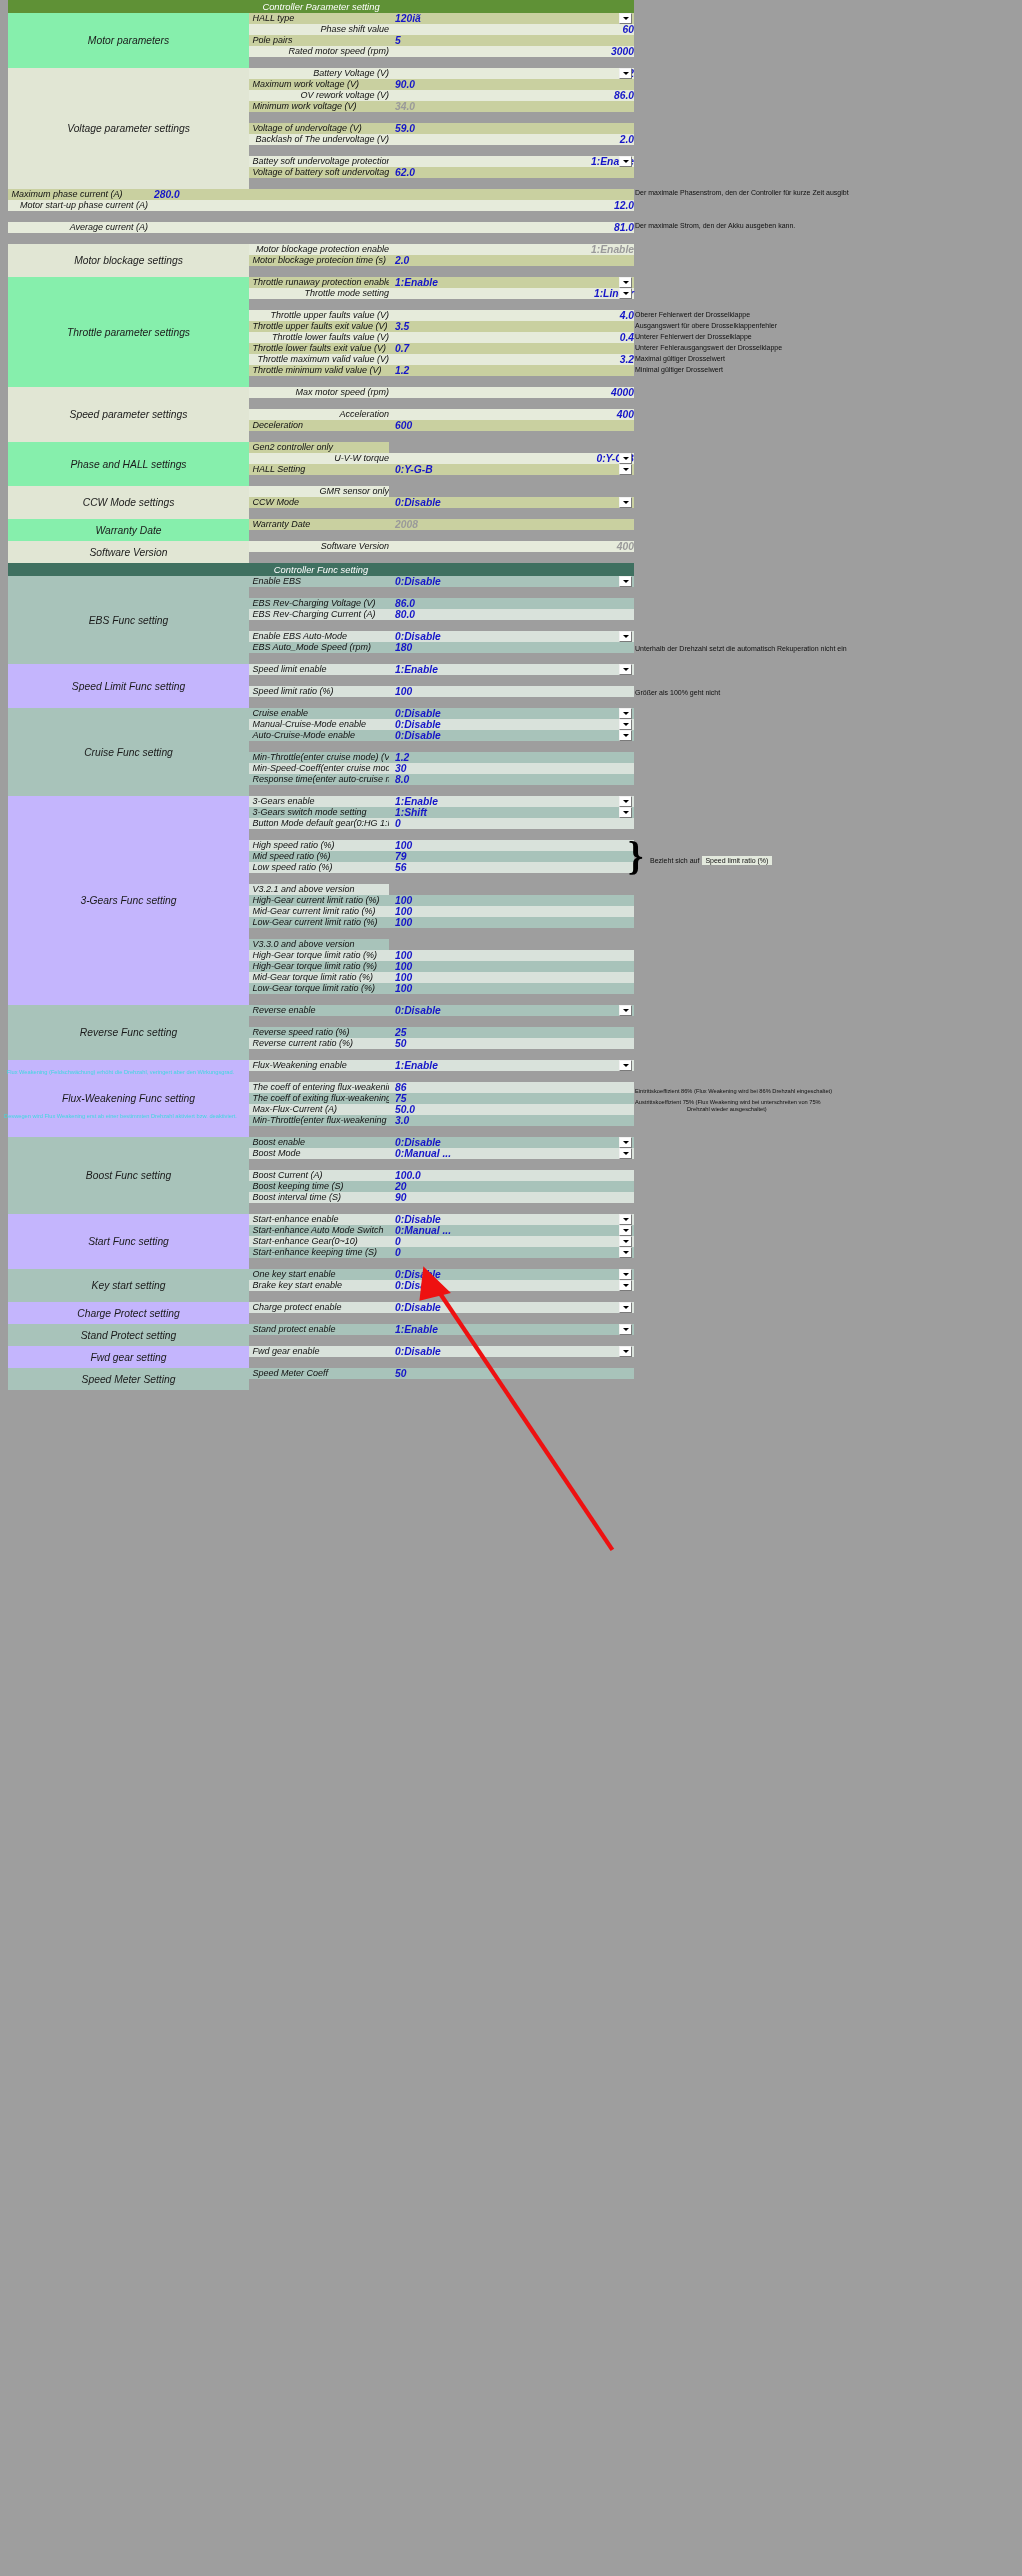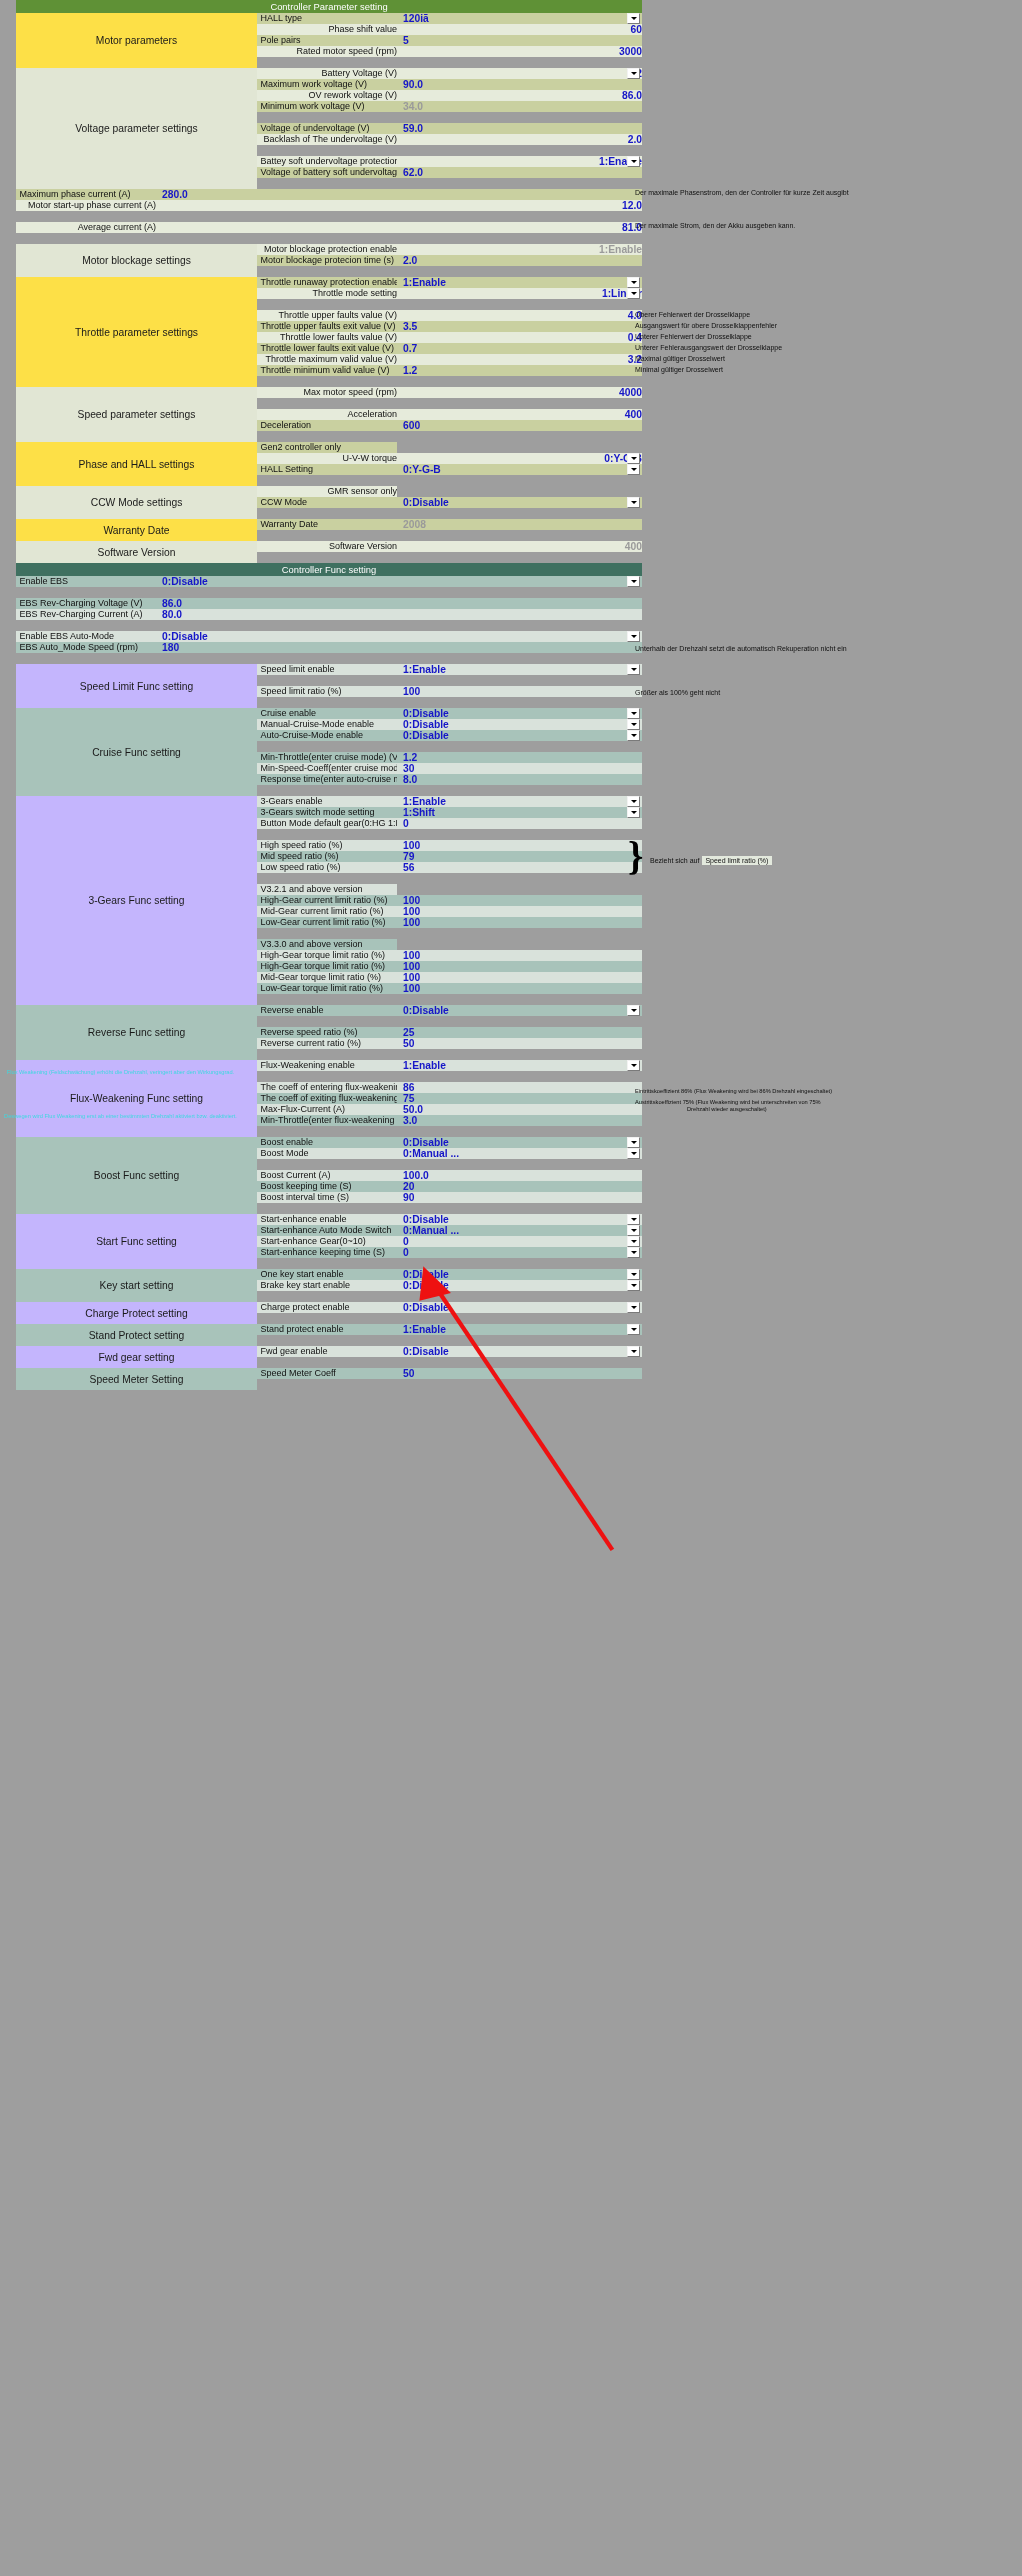--- a/index.html
+++ b/index.html
@@ -7,21 +7,21 @@
   body {
     width: 1023px;
     height: 2576px;
     background: #9e9e9e;
     font-family: "Liberation Sans", sans-serif;
     position: relative;
     overflow: hidden;
   }
 
   
-  #sheet { position:absolute; left:16px; top:0; width:626px; }
+  #sheet { position:absolute; left:8px; top:0; width:626px;font-style:italic; }
   .banner {
     height: 13px; line-height: 13px; text-align: center;
     color:#ffffff; font-size: 9.4px; font-weight: 400;
   }
   .banner.green  { background:#5f9136; }
   .banner.teal   { background:#3f7060; }
 
   .grp { display: flex; width: 626px; align-items: stretch; }
   .grp .cat {
     width: 241px; flex: 0 0 241px;
@@ -60,21 +60,21 @@
     content:"";
     position:absolute; right:5.2px; top:3.9px;
     z-index:2;
     border-left:3px solid transparent;
     border-right:3px solid transparent;
     border-top:3.4px solid #000;
   }
 
   
   
-  .p1 .cat.a { background:#fde047; }
+  .p1 .cat.a { background:#86efac; }
   .p1 .cat.b { background:#e1e6d4; }
   .p1 .r.a .lab, .p1 .r.a .val { background:#c9d0a0; }
   .p1 .r.b .lab, .p1 .r.b .val { background:#e6ebdb;text-align:right; }
 
   
   .p2 .cat.a { background:#a8c3ba; }
   .p2 .cat.b { background:#c4b5fd;text-align:center; }
   .p2 .r.a .lab, .p2 .r.a .val { background:#a8c3ba; }
   .p2 .r.b .lab, .p2 .r.b .val { background:#d9e2db; }
 
@@ -361,20 +361,21 @@
             <div class="val"></div>
           </div>
         </div>
       </div>
     </div>
 
   <div class="banner teal">Controller Func setting</div>
 
   <div id="block2" class="p2">
       <div class="grp">
+        <div class="cat a">EBS Func setting</div>
         <div class="rows">
           <div class="r a">
             <div class="lab">Enable EBS</div>
             <div class="val combo">0:Disable</div>
           </div>
           <div class="r b spacer">
             <div class="lab"></div>
             <div class="val"></div>
           </div>
           <div class="r a">

